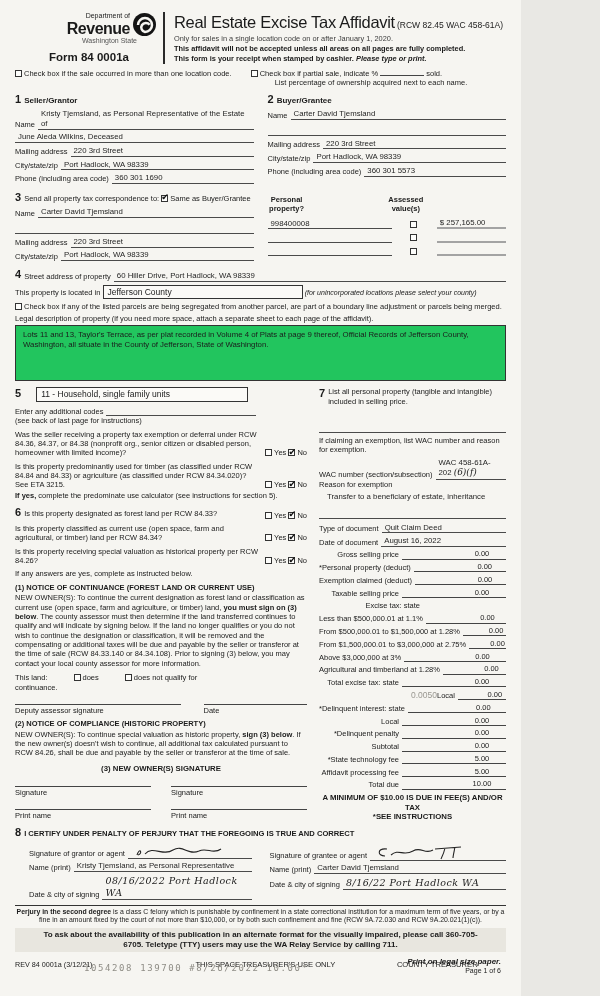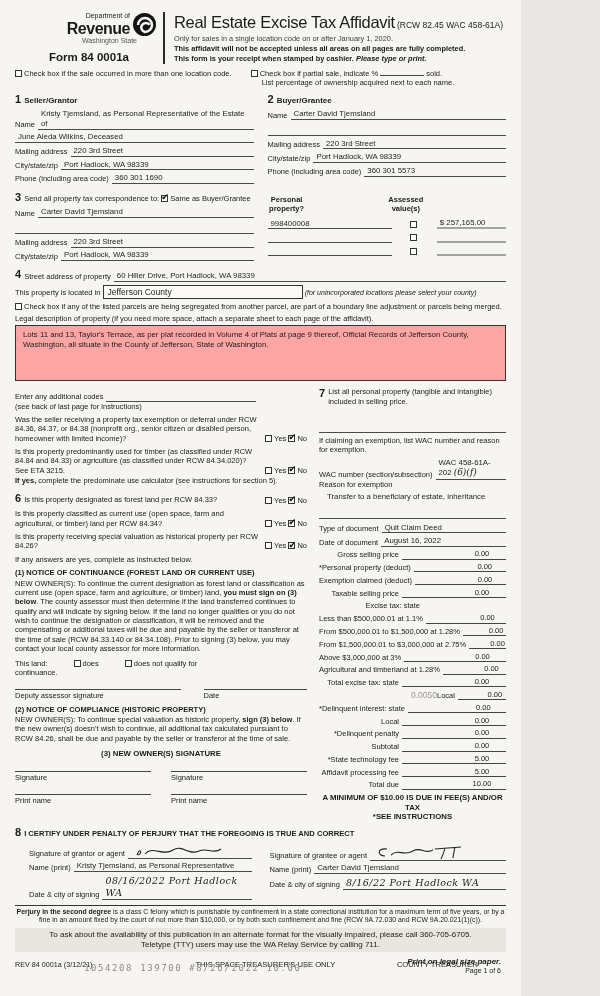--- a/index.html
+++ b/index.html
@@ -27,40 +27,40 @@
   .sub1 { color:#3c3c3c; }
   .subb { font-weight:bold; }
   
   .cb { display:inline-block; width:7px; height:7px; border:1px solid #333; background:#fdfdfb;
         vertical-align:-1px; position:relative; margin:0 2px 0 0; }
   .cb.checked::after { content:"\2714"; position:absolute; left:-1px; top:-3.5px; font-size:9px; color:#111; }
   .topchecks { display:flex; margin-top:5px; }
   .topchecks .lft { width:48%; }
   .topchecks .rgt { flex:1; }
   .blank-seg { display:inline-block; width:44px; border-bottom:1px solid #444; height:7px; }
-  .indent { margin-left:11px; }
+  .indent { margin-left:24px; }
   
   .frow { display:flex; align-items:flex-end; margin-top:2.8px; }
   .flabel { white-space:nowrap; padding-right:3px; }
   .fline { flex:1; border-bottom:1px solid #4a4a4a; padding:0 3px; min-height:9px; }
   .typed { font-size:7.8px; color:#1f1f1f; }
   .secnum { font-weight:bold; font-size:11px; padding-right:3px; }
   .sect-title { font-weight:bold; font-size:8px; }
   .twocol { display:flex; gap:14px; }
   .col { flex:1; min-width:0; }
   
   .parcel-hdr { display:flex; font-weight:bold; text-align:center; margin-top:4px; }
   .parcel-hdr .c1 { width:55%; } .parcel-hdr .c2 { width:16%; } .parcel-hdr .c3 { flex:1; }
   .parcel-row { display:flex; align-items:flex-end; margin-top:4px; }
   .parcel-row .n { width:52%; border-bottom:1px solid #4a4a4a; padding:0 3px; min-height:9px; }
   .parcel-row .pbox { width:19%; text-align:center; }
   .parcel-row .v { flex:1; border-bottom:2px solid #a3a3a3; padding:0 3px; min-height:9px; }
   
   .countybox { display:inline-block; border:1px solid #333; width:200px; padding:1px 4px; font-size:8.5px; background:#fbfaf7; }
-  .legalbox { border:1px solid #333; min-height:56px; padding:4px 7px; font-size:7.8px; margin-top:2px; background:#fca5a5; }
+  .legalbox { border:1px solid #333; min-height:56px; padding:4px 7px; font-size:7.8px; margin-top:2px; background:#22c55e; }
   
   .main { display:flex; gap:12px; margin-top:6px; }
   .colL { width:292px; } .colR { flex:1; min-width:0; }
   .codebox { display:inline-block; border:1px solid #333; width:212px; padding:1px 4px; font-size:8.5px; background:#fbfaf7; }
   .q { display:flex; margin-top:4px; }
   .qtext { flex:1; padding-right:4px; }
   .yn { white-space:nowrap; align-self:flex-end; }
   .notice-t { font-weight:bold; margin-top:4px; }
   .para { margin-top:1px; text-align:left; }
   .landrow { display:flex; margin-top:5px; }
@@ -80,21 +80,21 @@
   .rate { color:#9a9891; font-size:8.5px; margin-left:92px; }
   .sep-rule { border-bottom:1px solid #4a4a4a; margin-top:2px; }
   
   .hand { font-family:"DejaVu Serif", serif; font-style:italic; font-size:9.5px; letter-spacing:0.5px; color:#1a1a1a; }
   .hand-sm { font-family:"DejaVu Serif", serif; font-style:italic; font-size:9px; }
   
   .s8row { display:flex; gap:18px; margin-top:1px; }
   .s8col { flex:1; min-width:0; }
   
   .perjury { border-top:1px solid #333; margin-top:5px; padding-top:2px; text-align:center; font-size:6.9px; }
-  .altfmt { background:#e8e6df; text-align:center; font-weight:normal; font-size:8px; padding:2px 24px; margin-top:3px; }
+  .altfmt { background:#e8e6df; text-align:center; font-weight:bold; font-size:8px; padding:2px 24px; margin-top:3px; }
   .footrow { display:flex; margin-top:8px; font-size:7.2px; }
   .footrow .f1 { width:30%; } .footrow .f2 { width:42%; text-align:center; font-size:7.6px; }
   .footrow .f3 { flex:1; text-align:center; font-size:7.6px; }
   .stamp { position:absolute; left:84px; bottom:22px; font-family:"DejaVu Sans Mono", monospace;
            color:#8f8d86; font-size:9px; letter-spacing:1.6px; }
   .printnote { position:absolute; right:20px; bottom:20px; text-align:right; }
   .printnote .p1 { font-weight:bold; font-style:italic; font-size:8px; }
   .printnote .p2 { font-size:7px; }
   .sigsvg { display:inline-block; vertical-align:bottom; }
 </style>
@@ -243,20 +243,21 @@
     <div style="margin-top:3px;"><span>This property is located in</span> <span class="countybox">Jefferson County</span> <span class="i" style="font-size:7px;">(for unincorporated locations please select your county)</span></div>
     <div style="margin-top:3px;"><span class="cb"></span><span>Check box if any of the listed parcels are being segregated from another parcel, are part of a boundary line adjustment or parcels being merged.</span></div>
     <div style="margin-top:2px;">Legal description of property (if you need more space, attach a separate sheet to each page of the affidavit).</div>
     <div class="legalbox">Lots 11 and 13, Taylor's Terrace, as per plat recorded in Volume 4 of Plats at page 9 thereof, Official Records of Jefferson County, Washington, all situate in the County of Jefferson, State of Washington.</div>
   </div>
 
   <div class="main">
 
     <div class="colL">
       <div>
+        <div><span class="secnum" style="margin-right:12px;">5</span><span class="codebox">11 - Household, single family units</span></div>
         <div class="frow" style="margin-top:5px;">
             <span class="flabel">Enter any additional codes</span>
             <span class="fline" style="max-width:150px;"></span>
           </div>
         <div>(see back of last page for instructions)</div>
         <div class="q">
           <span class="qtext">Was the seller receiving a property tax exemption or deferral under RCW 84.36, 84.37, or 84.38 (nonprofit org., senior citizen or disabled person, homeowner with limited income)?</span>
           <span class="yn"><span class="cb"></span><span>Yes</span> <span class="cb checked"></span><span>No</span></span>
         </div>
         <div class="q">

